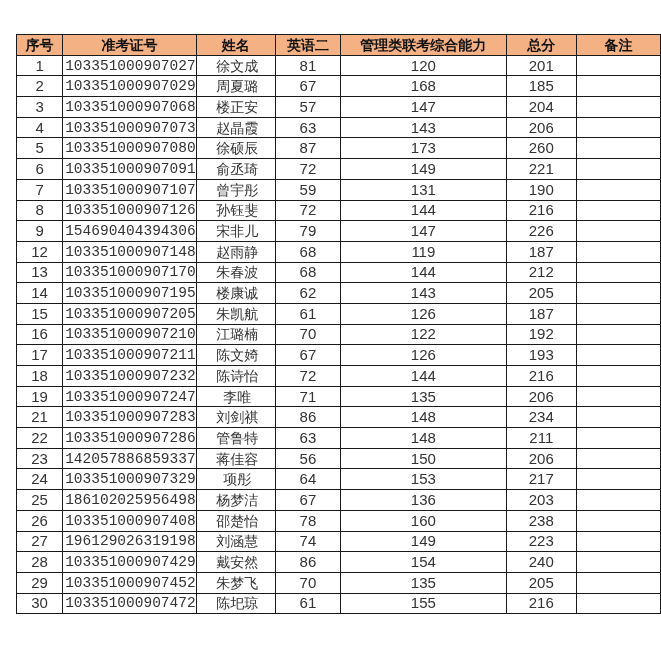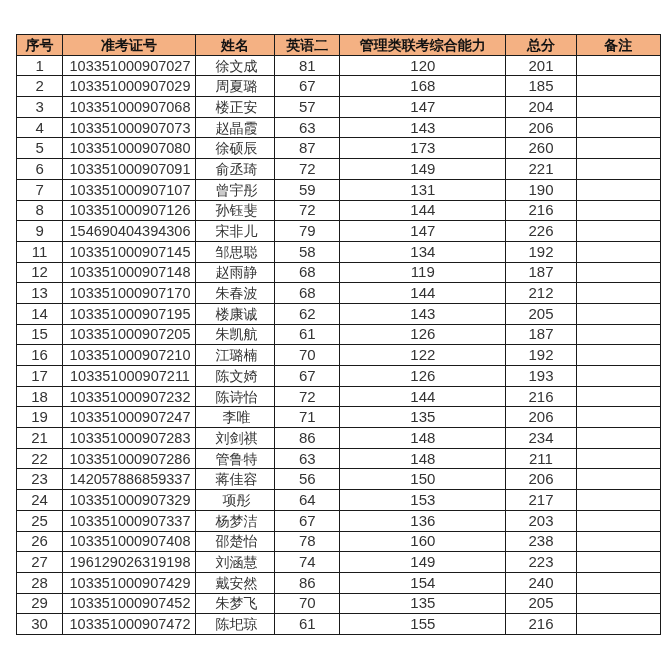--- a/index.html
+++ b/index.html
@@ -40,21 +40,21 @@
       text-align: center;
       color: #111;
     }
     table.scores td {
       font-size: 14px;
       text-align: center;
     }
     td.col-id {
       text-align: center;
       padding-left: 2px !important;
-      font-family: Liberation Sans, sans-serif;
+      font-family: Liberation Mono, monospace;
       font-size: 14.5px !important;
       color: #333;
     }
     td.col-name {
       text-align: left;
       padding-left: 3px !important;
       color: #333;
     }
     td.col-num, td.col-idx {
       font-family: "Liberation Sans", sans-serif;
@@ -163,29 +163,20 @@
         <tr>
           <td class="col-idx">9</td>
           <td class="col-id">154690404394306</td>
           <td class="col-name">宋非儿</td>
           <td class="col-num">79</td>
           <td class="col-num">147</td>
           <td class="col-num">226</td>
           <td class="col-note"></td>
         </tr>
         <tr>
-          <td class="col-idx">11</td>
-          <td class="col-id">103351000907145</td>
-          <td class="col-name">邹思聪</td>
-          <td class="col-num">58</td>
-          <td class="col-num">134</td>
-          <td class="col-num">192</td>
-          <td class="col-note"></td>
-        </tr>
-        <tr>
           <td class="col-idx">12</td>
           <td class="col-id">103351000907148</td>
           <td class="col-name">赵雨静</td>
           <td class="col-num">68</td>
           <td class="col-num">119</td>
           <td class="col-num">187</td>
           <td class="col-note"></td>
         </tr>
         <tr>
           <td class="col-idx">13</td>
@@ -281,21 +272,21 @@
           <td class="col-idx">24</td>
           <td class="col-id">103351000907329</td>
           <td class="col-name">项彤</td>
           <td class="col-num">64</td>
           <td class="col-num">153</td>
           <td class="col-num">217</td>
           <td class="col-note"></td>
         </tr>
         <tr>
           <td class="col-idx">25</td>
-          <td class="col-id">103351000907337</td>
+          <td class="col-id">186102025956498</td>
           <td class="col-name">杨梦洁</td>
           <td class="col-num">67</td>
           <td class="col-num">136</td>
           <td class="col-num">203</td>
           <td class="col-note"></td>
         </tr>
         <tr>
           <td class="col-idx">26</td>
           <td class="col-id">103351000907408</td>
           <td class="col-name">邵楚怡</td>

